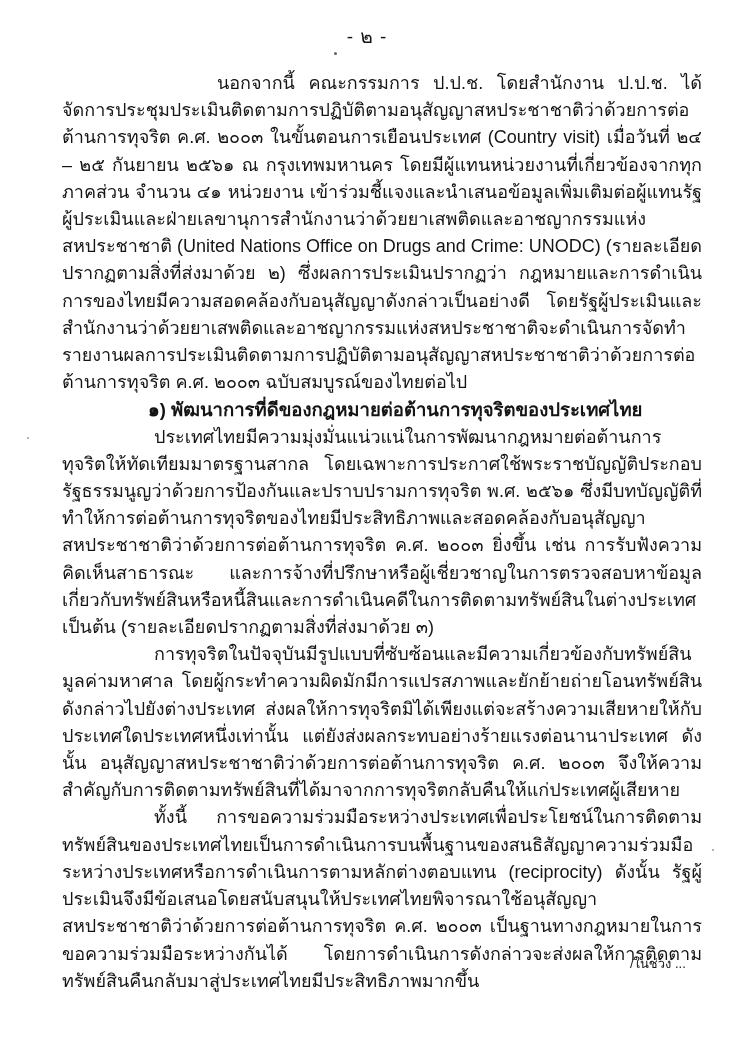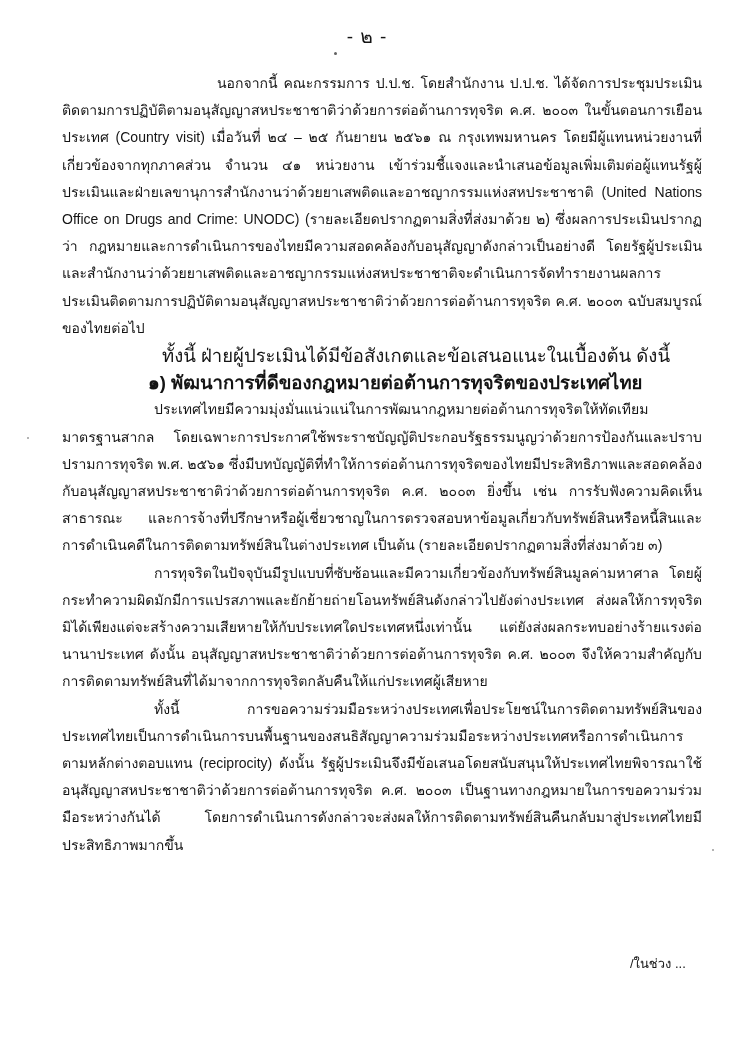--- a/index.html
+++ b/index.html
@@ -29,21 +29,21 @@
     font-size: 19px;
     line-height: 22px;
     margin: 0 30px 0 0;
     letter-spacing: 1px;
   }
   .body-text {
     margin-top: 22px;
   }
   p.para {
     margin: 0;
-    font-size: 14px;
+    font-size: 18px;
     line-height: 27.2px;
     text-align: justify;
     overflow-wrap: anywhere;
   }
   .indent-deep  { text-indent: 155px; }
   .indent-std   { text-indent: 92px; }
   .single-line {
     margin: 0;
     padding-left: 100px;
     font-size: 18.5px;
@@ -83,21 +83,20 @@
 <body>
 
 <div class="page">
 
   <div class="page-number">- ๒ -</div>
 
   <div class="body-text">
 
     <p class="para indent-deep">นอกจากนี้ คณะกรรมการ ป.ป.ช. โดยสำนักงาน ป.ป.ช. ได้จัดการประชุมประเมินติดตามการปฏิบัติตามอนุสัญญาสหประชาชาติว่าด้วยการต่อต้านการทุจริต ค.ศ. ๒๐๐๓ ในขั้นตอนการเยือนประเทศ (Country visit) เมื่อวันที่ ๒๔ – ๒๕ กันยายน ๒๕๖๑ ณ กรุงเทพมหานคร โดยมีผู้แทนหน่วยงานที่เกี่ยวข้องจากทุกภาคส่วน จำนวน ๔๑ หน่วยงาน เข้าร่วมชี้แจงและนำเสนอข้อมูลเพิ่มเติมต่อผู้แทนรัฐผู้ประเมินและฝ่ายเลขานุการสำนักงานว่าด้วยยาเสพติดและอาชญากรรมแห่งสหประชาชาติ (United Nations Office on Drugs and Crime: UNODC) (รายละเอียดปรากฏตามสิ่งที่ส่งมาด้วย ๒) ซึ่งผลการประเมินปรากฏว่า กฎหมายและการดำเนินการของไทยมีความสอดคล้องกับอนุสัญญาดังกล่าวเป็นอย่างดี โดยรัฐผู้ประเมินและสำนักงานว่าด้วยยาเสพติดและอาชญากรรมแห่งสหประชาชาติจะดำเนินการจัดทำรายงานผลการประเมินติดตามการปฏิบัติตามอนุสัญญาสหประชาชาติว่าด้วยการต่อต้านการทุจริต ค.ศ. ๒๐๐๓ ฉบับสมบูรณ์ของไทยต่อไป</p>
 
-    <p class="single-line">ทั้งนี้ ฝ่ายผู้ประเมินได้มีข้อสังเกตและข้อเสนอแนะในเบื้องต้น ดังนี้</p>
 
     <p class="heading"><span class="heading-num">๑)</span>&nbsp;<span class="heading-title">พัฒนาการที่ดีของกฎหมายต่อต้านการทุจริตของประเทศไทย</span></p>
 
     <p class="para indent-std">ประเทศไทยมีความมุ่งมั่นแน่วแน่ในการพัฒนากฎหมายต่อต้านการทุจริตให้ทัดเทียมมาตรฐานสากล โดยเฉพาะการประกาศใช้พระราชบัญญัติประกอบรัฐธรรมนูญว่าด้วยการป้องกันและปราบปรามการทุจริต พ.ศ. ๒๕๖๑ ซึ่งมีบทบัญญัติที่ทำให้การต่อต้านการทุจริตของไทยมีประสิทธิภาพและสอดคล้องกับอนุสัญญาสหประชาชาติว่าด้วยการต่อต้านการทุจริต ค.ศ. ๒๐๐๓ ยิ่งขึ้น เช่น การรับฟังความคิดเห็นสาธารณะ และการจ้างที่ปรึกษาหรือผู้เชี่ยวชาญในการตรวจสอบหาข้อมูลเกี่ยวกับทรัพย์สินหรือหนี้สินและการดำเนินคดีในการติดตามทรัพย์สินในต่างประเทศ เป็นต้น (รายละเอียดปรากฏตามสิ่งที่ส่งมาด้วย ๓)</p>
 
 
     <p class="para indent-std">การทุจริตในปัจจุบันมีรูปแบบที่ซับซ้อนและมีความเกี่ยวข้องกับทรัพย์สินมูลค่ามหาศาล โดยผู้กระทำความผิดมักมีการแปรสภาพและยักย้ายถ่ายโอนทรัพย์สินดังกล่าวไปยังต่างประเทศ ส่งผลให้การทุจริตมิได้เพียงแต่จะสร้างความเสียหายให้กับประเทศใดประเทศหนึ่งเท่านั้น แต่ยังส่งผลกระทบอย่างร้ายแรงต่อนานาประเทศ ดังนั้น อนุสัญญาสหประชาชาติว่าด้วยการต่อต้านการทุจริต ค.ศ. ๒๐๐๓ จึงให้ความสำคัญกับการติดตามทรัพย์สินที่ได้มาจากการทุจริตกลับคืนให้แก่ประเทศผู้เสียหาย</p>
 
     <p class="para indent-std">ทั้งนี้ การขอความร่วมมือระหว่างประเทศเพื่อประโยชน์ในการติดตามทรัพย์สินของประเทศไทยเป็นการดำเนินการบนพื้นฐานของสนธิสัญญาความร่วมมือระหว่างประเทศหรือการดำเนินการตามหลักต่างตอบแทน (reciprocity) ดังนั้น รัฐผู้ประเมินจึงมีข้อเสนอโดยสนับสนุนให้ประเทศไทยพิจารณาใช้อนุสัญญาสหประชาชาติว่าด้วยการต่อต้านการทุจริต ค.ศ. ๒๐๐๓ เป็นฐานทางกฎหมายในการขอความร่วมมือระหว่างกันได้ โดยการดำเนินการดังกล่าวจะส่งผลให้การติดตามทรัพย์สินคืนกลับมาสู่ประเทศไทยมีประสิทธิภาพมากขึ้น</p>
 

